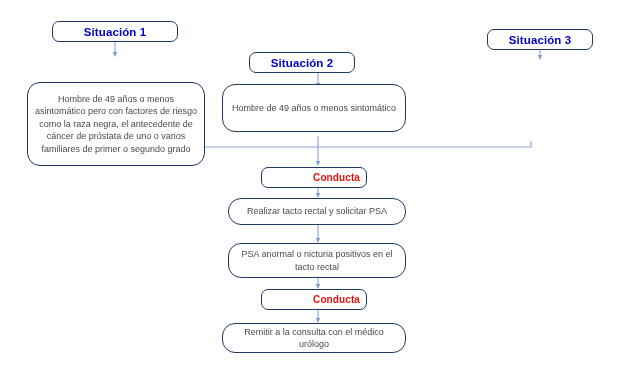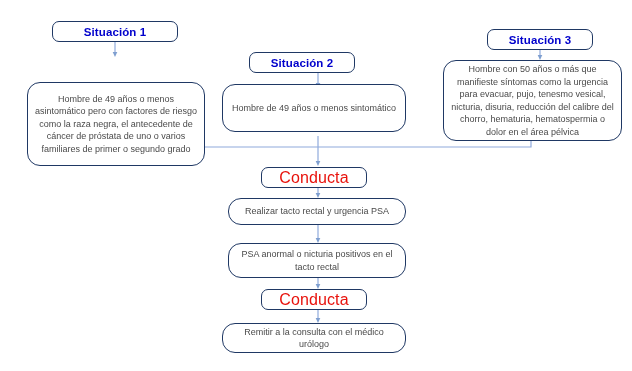--- a/index.html
+++ b/index.html
@@ -55,22 +55,23 @@
   }
   .chip .txt {
     color: #0000cc;
     font-size: 11.5px;
     font-weight: bold;
     letter-spacing: 0.1px;
   }
   
   .chip-red .txt {
     color: #e8120c;
-    font-size: 16px;
-    font-weight: normal;
+    font-size: 10px;
+    font-weight: bold;
+    text-align: right;
   }
   
   .desc {
     border-radius: 13px;
   }
   .desc .txt {
     color: #4a4a4a;
     font-size: 9px;
     line-height: 12.5px;
   }
@@ -136,30 +137,27 @@
   <div class="node chip" id="chip-sit2">
     <span class="txt">Situación 2</span>
   </div>
   <div class="node desc" id="box-sit2">
     <span class="txt">Hombre de 49 años o menos sintomático</span>
   </div>
 
   <div class="node chip" id="chip-sit3">
     <span class="txt">Situación 3</span>
   </div>
-  <div class="node desc" id="box-sit3">
-    <span class="txt">Hombre con 50 años o más que manifieste síntomas como la urgencia para evacuar, pujo, tenesmo vesical, nicturia, disuria, reducción del calibre del chorro, hematuria, hematospermia o dolor en el área pélvica</span>
-  </div>
 
   <div class="node chip chip-red" id="chip-cond1">
     <span class="txt">Conducta</span>
   </div>
 
   <div class="node desc desc-sm" id="box-act1">
-    <span class="txt">Realizar tacto rectal y urgencia PSA</span>
+    <span class="txt">Realizar tacto rectal y solicitar PSA</span>
   </div>
 
   <div class="node desc desc-sm" id="box-act2">
     <span class="txt">PSA anormal o nicturia positivos en el tacto rectal</span>
   </div>
 
   <div class="node chip chip-red" id="chip-cond2">
     <span class="txt">Conducta</span>
   </div>
 

